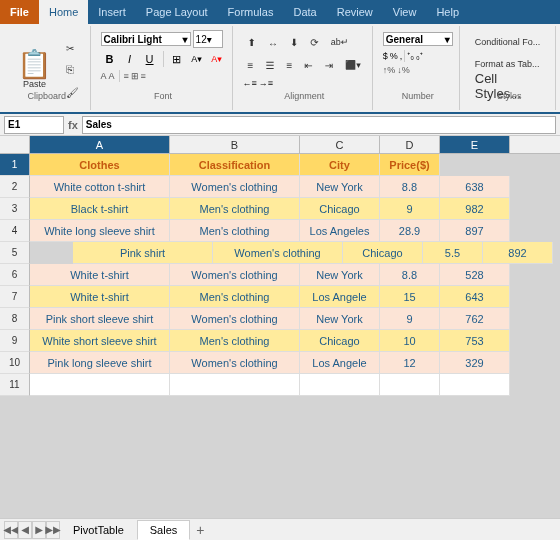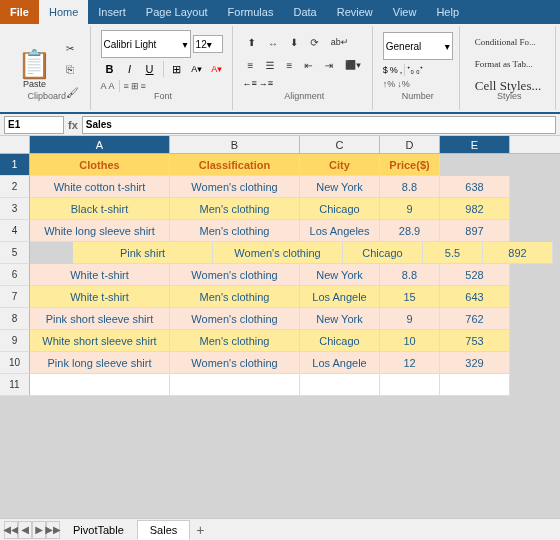--- a/index.html
+++ b/index.html
@@ -8,21 +8,21 @@
     
     .ribbon-content { background: #f0f0f0; border-bottom: 2px solid #1f5c8b; display: flex; padding: 2px 4px; gap: 4px; height: 90px; align-items: stretch; }
 
     .ribbon-group { display: flex; flex-direction: column; border-right: 1px solid #ccc; padding: 2px 6px; min-width: 50px; align-items: center; position: relative; }
     .ribbon-group-label { font-size: 9px; color: #666; position: absolute; bottom: 9px; }
 
     .ribbon-large-btn { display: flex; flex-direction: column; align-items: center; padding: 4px 6px; cursor: pointer; border: 1px solid transparent; border-radius: 2px; font-size: 9px; color: #333; }
     .ribbon-small-btn { display: flex; align-items: center; padding: 2px 4px; cursor: pointer; border: 1px solid transparent; border-radius: 2px; font-size: 10px; color: #333; height: 20px; }
 
     
-    .font-select { border: 1px solid #aaa; background: white; height: 28px; font-size: 10px; padding: 0 2px; width: 80px; display: flex; align-items: center; cursor: pointer; }
+    .font-select { border: 1px solid #aaa; background: white; height: 14px; font-size: 10px; padding: 0 2px; width: 80px; display: flex; align-items: center; cursor: pointer; font-weight: bold; }
     .size-select { border: 1px solid #aaa; background: white; height: 18px; font-size: 10px; padding: 0 2px; width: 30px; display: flex; align-items: center; cursor: pointer; }
 
     
     .formula-area { background: #f0f0f0; border-bottom: 1px solid #ccc; display: flex; align-items: center; height: 22px; padding: 0 4px; gap: 4px; font-weight: bold; }
     .name-box { border: 1px solid #aaa; background: white; width: 60px; height: 18px; font-size: 10px; padding: 0 3px; display: flex; align-items: center; }
     .formula-bar { border: 1px solid #aaa; background: white; flex: 1; height: 18px; font-size: 10px; padding: 0 3px; display: flex; align-items: center; }
 
     
     .col-header-row { display: flex; background: #f0f0f0; border-bottom: 1px solid #bbb; height: 18px; }
     .row-num-header { width: 30px; min-width: 30px; border-right: 1px solid #bbb; display: flex; align-items: center; justify-content: center; font-size: 10px; color: #333; background: #f0f0f0; }
@@ -172,21 +172,21 @@
         </div>
         <div style="font-size:9px; color:#555; display:flex; gap:2px;">
           <span>↑%</span>
             <span>↓%</span>
         </div>
       </div>
       <div class="ribbon-group-label">Number</div>
     </div>
 
     <div class="ribbon-group" style="min-width:90px; flex:1;">
-      <div style="display:flex; flex-direction:column; gap:2px; flex:1; padding-top:4px; width:100%;font-family:Liberation Serif, serif;">
+      <div style="display:flex; flex-direction:column; gap:2px; flex:1; padding-top:4px; width:100%;">
         <div class="ribbon-small-btn" style="font-size:9px;">Conditional Fo...</div>
         <div class="ribbon-small-btn" style="font-size:9px;">Format as Tab...</div>
         <div class="ribbon-small-btn" style="font-size:13px;">Cell Styles...</div>
       </div>
       <div class="ribbon-group-label">Styles</div>
     </div>
   </div>
 
   <div class="formula-area">
     <div class="name-box">

